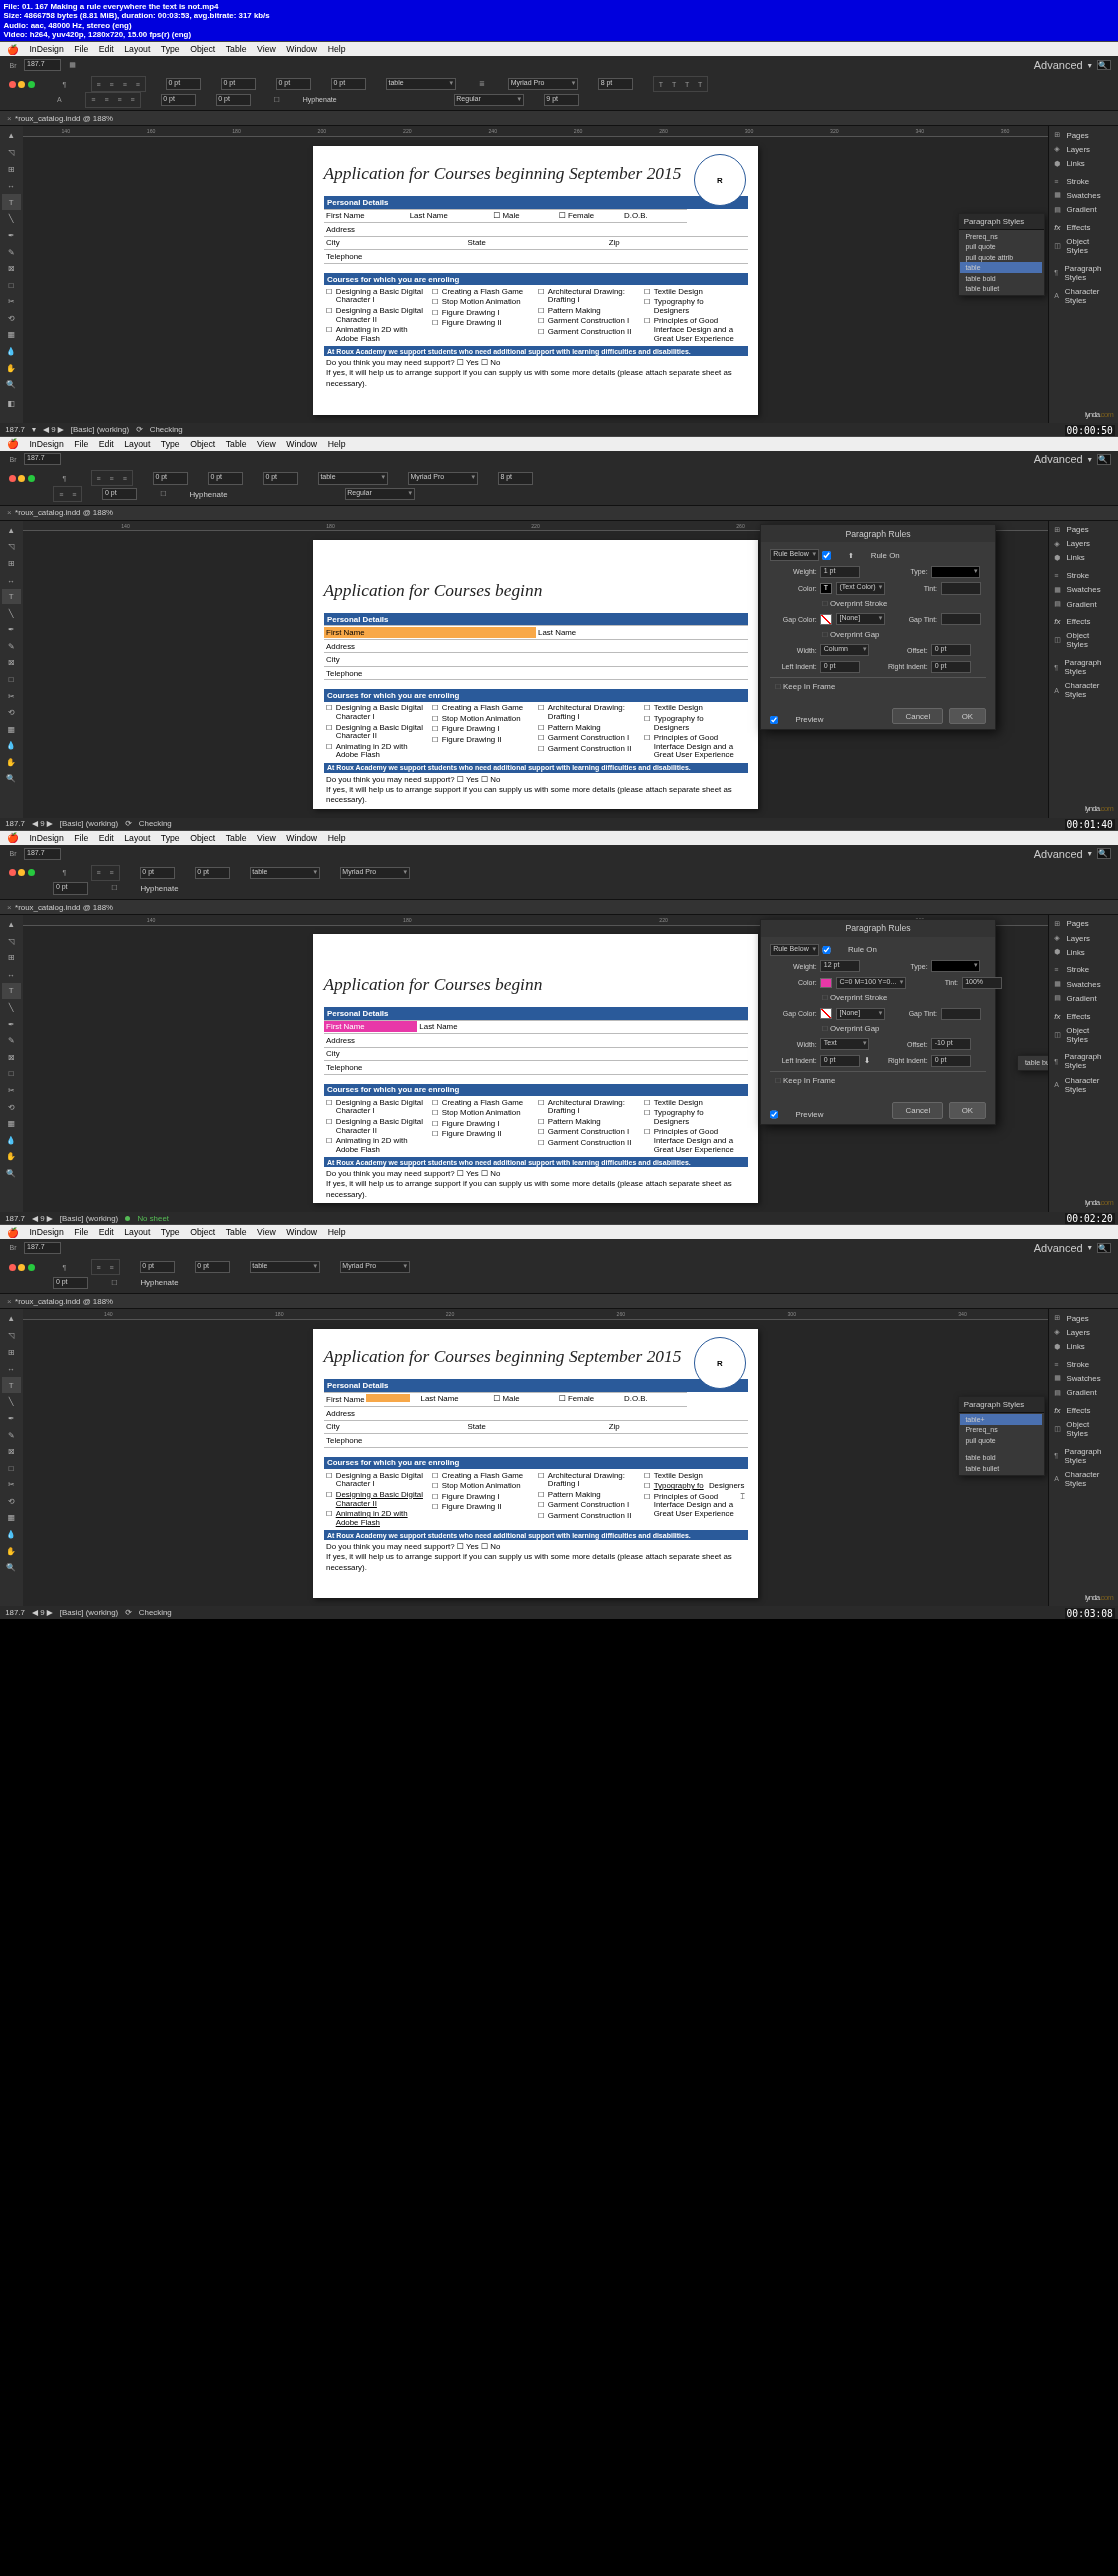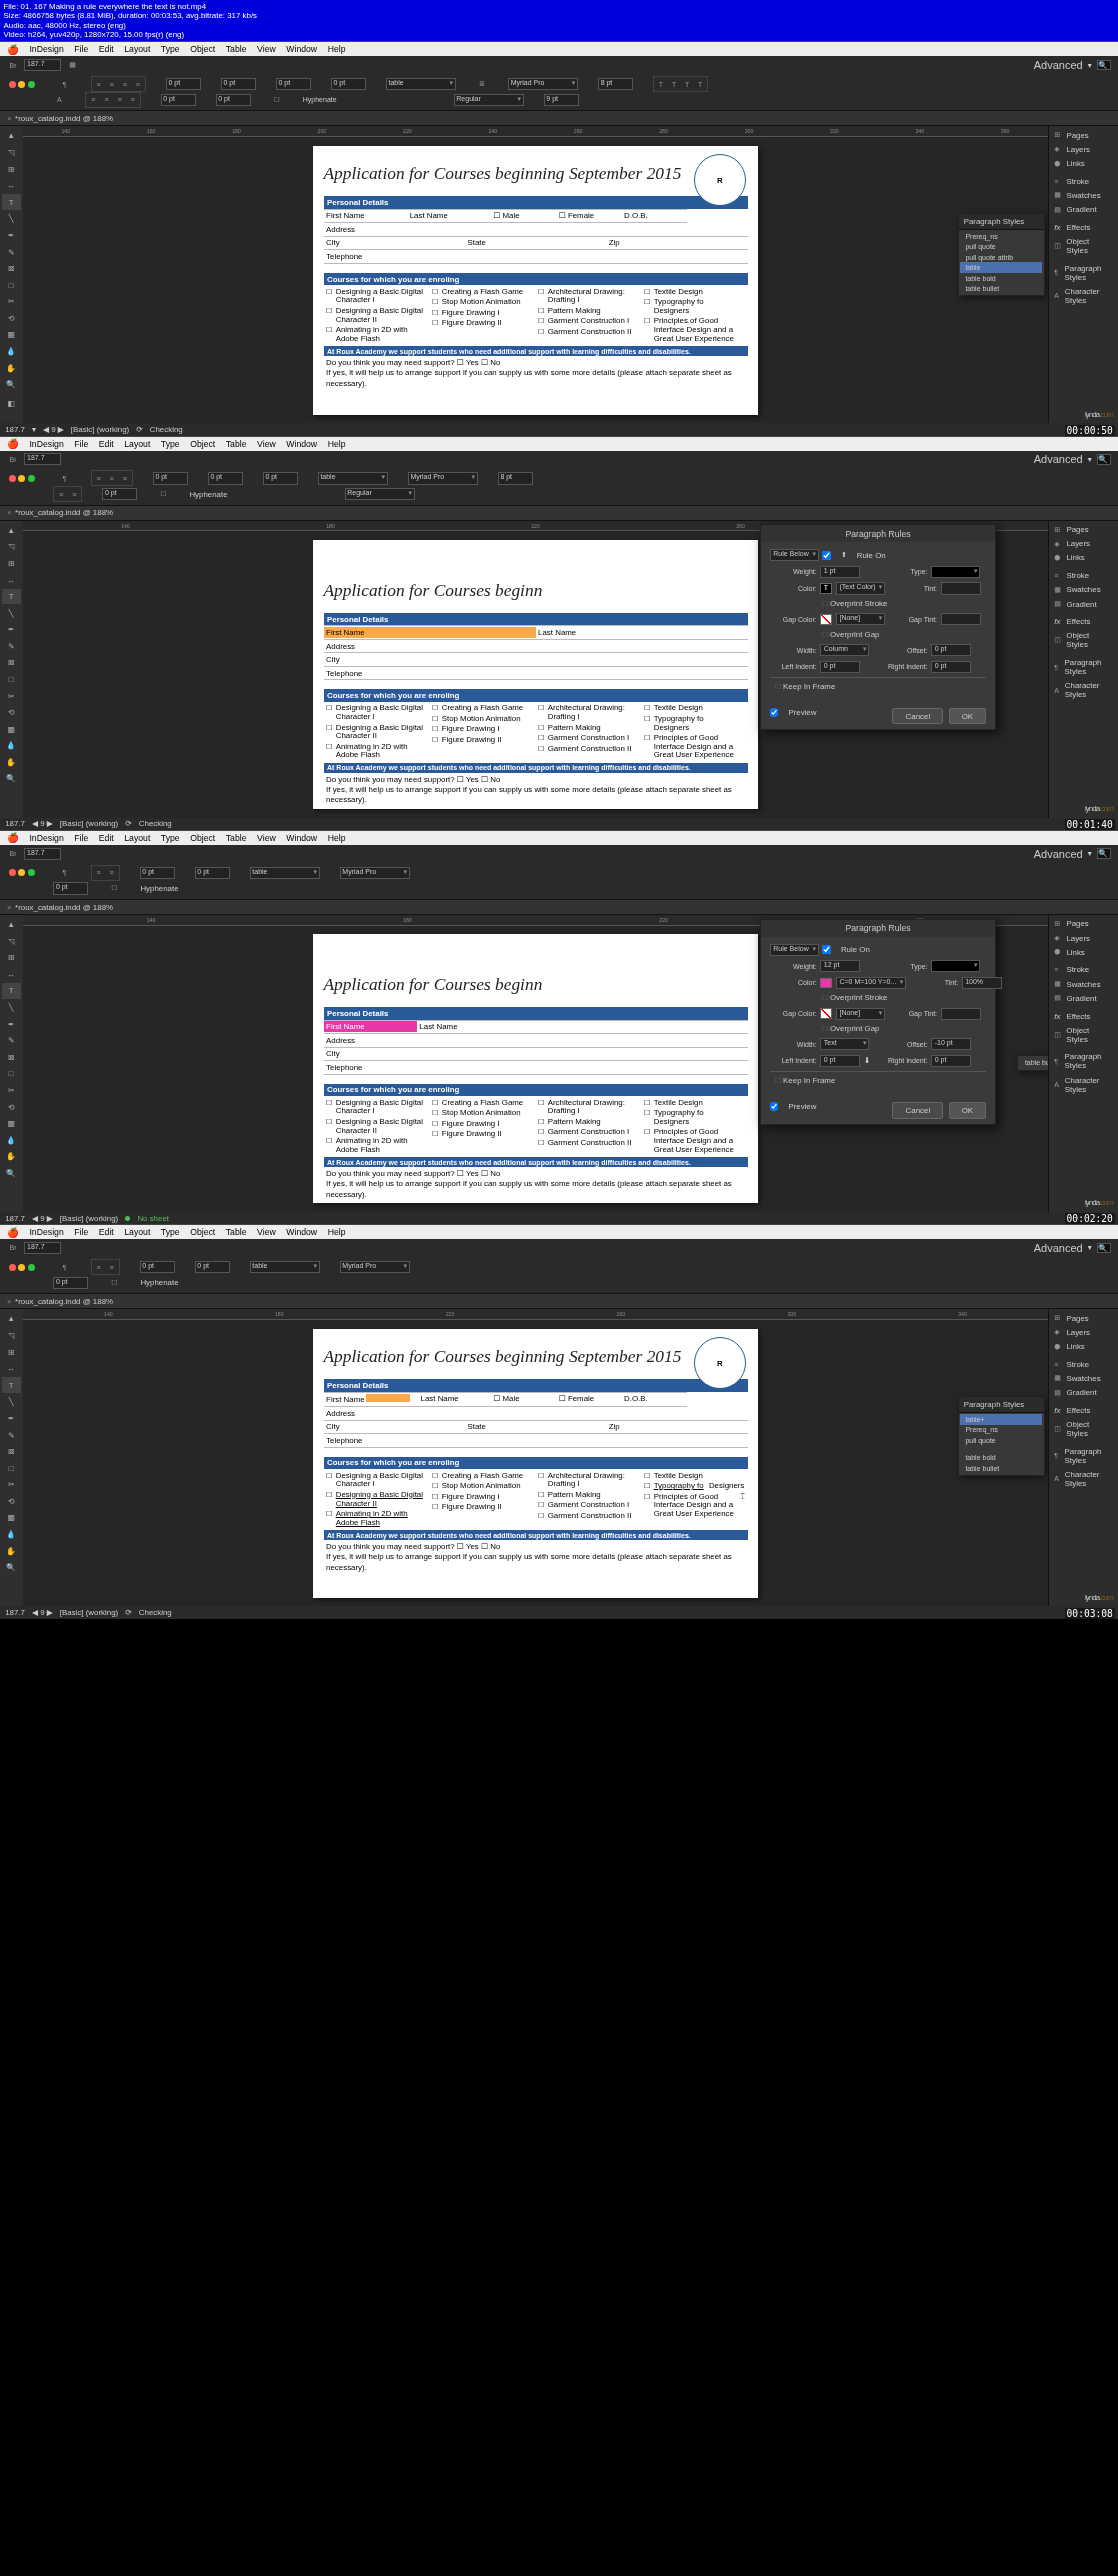--- a/index.html
+++ b/index.html
@@ -1,17 +1,17 @@
 <!DOCTYPE html>
 <html><head>
 <meta charset="utf-8">
 <style>
 *{margin:0;padding:0;box-sizing:border-box;font-family:Tahoma,Arial,sans-serif;font-size:7.9px;color:#ccc}
 body{background:#000;width:1118px}
-.file-info{background:#0000dd;color:#fff;padding:1.7px 3.5px;font-family:Arial;font-size:8.7px;font-weight:normal;line-height:1.2}
+.file-info{background:#0000dd;color:#fff;padding:1.7px 3.5px;font-family:Arial;font-size:8.7px;font-weight:bold;line-height:1.2}
 .file-info div{color:#fff}
 .frame{position:relative;background:#333;border-top:0.9px solid #444}
 .mac-menubar{background:#eee;color:#000;display:flex;align-items:center;padding:1.7px 7px;gap:10.5px;height:14px}
 .mac-menubar span{color:#000;font-size:8.7px}
 .mac-menubar .apple{color:#333;font-size:9.6px}
 .workspace-bar{background:#2a2a2a;display:flex;align-items:center;justify-content:flex-end;padding:1.7px 7px;gap:5.2px;height:17.4px}
 .workspace-bar .label{font-size:11px}
 .workspace-bar .search{width:14px;height:10.5px;background:#111;border:0.9px solid #555}
 .control-panel{background:#2a2a2a;border-bottom:0.9px solid #111;padding:2.6px 5.2px}
 .cp-row{display:flex;align-items:center;gap:20px;height:15.7px}
@@ -58,21 +58,21 @@
 .dialog{position:absolute;background:#3a3a3a;border:0.9px solid #222;box-shadow:2.6px 2.6px 10.5px rgba(0,0,0,.7);z-index:20;width:236px}
 .dlg-title{text-align:center;padding:3.5px;font-size:8.7px;background:#333}
 .dlg-body{padding:7px 8.7px}
 .dlg-row{display:flex;align-items:center;margin-bottom:4.4px;gap:5.2px}
 .dlg-col{display:flex;align-items:center;gap:3.5px;flex:1}
 .dlg-label{font-size:7px;text-align:right;min-width:47px;color:#ccc}
 .dlg-input{background:#222;border:0.9px solid #555;width:40px;height:12.2px;padding:0 2.6px;font-size:7px;color:#ccc}
 .dlg-dropdown{background:#222;border:0.9px solid #555;height:12.2px;padding:0 2.6px;font-size:7px;position:relative;min-width:49px;color:#ccc}
 .dlg-dropdown::after{content:"▾";position:absolute;right:1.7px;color:#888}
 .dlg-swatch{width:12.2px;height:10.5px;border:0.9px solid #666;display:inline-block}
-.dlg-check{display:flex;align-items:flex-start;gap:10px;font-size:7px}
+.dlg-check{display:flex;align-items:flex-end;gap:17px;font-size:7px}
 .dlg-check input{width:8.7px;height:8.7px}
 .dlg-btns{display:flex;justify-content:flex-end;gap:5.2px;padding:5.2px 8.7px}
 .dlg-btn{background:#4a4a4a;border:0.9px solid #666;padding:2.6px 12.2px;font-size:7.9px;border-radius:2px;cursor:pointer}
 .dlg-btn.primary{background:#555}
 .dlg-sub{font-size:7px;color:#666;margin:1.7px 0 5.2px 52px}
 .dlg-hr{border:0;border-top:0.9px solid #555;margin:3.5px 0}
 .watermark{position:absolute;right:5.2px;bottom:1.7px;font-size:19px;color:rgba(255,255,255,.15);font-weight:300;letter-spacing:-0.9px}
 .watermark .com{color:rgba(255,180,0,.35)}
 .timestamp{position:absolute;right:3.5px;bottom:0;font-size:9.6px;color:#fff;background:rgba(0,0,0,.4);padding:0 1.7px;font-family:monospace}
 .status-bar{background:#2a2a2a;display:flex;align-items:center;padding:1.7px 5.2px;gap:7px;font-size:7px;height:12.2px}

